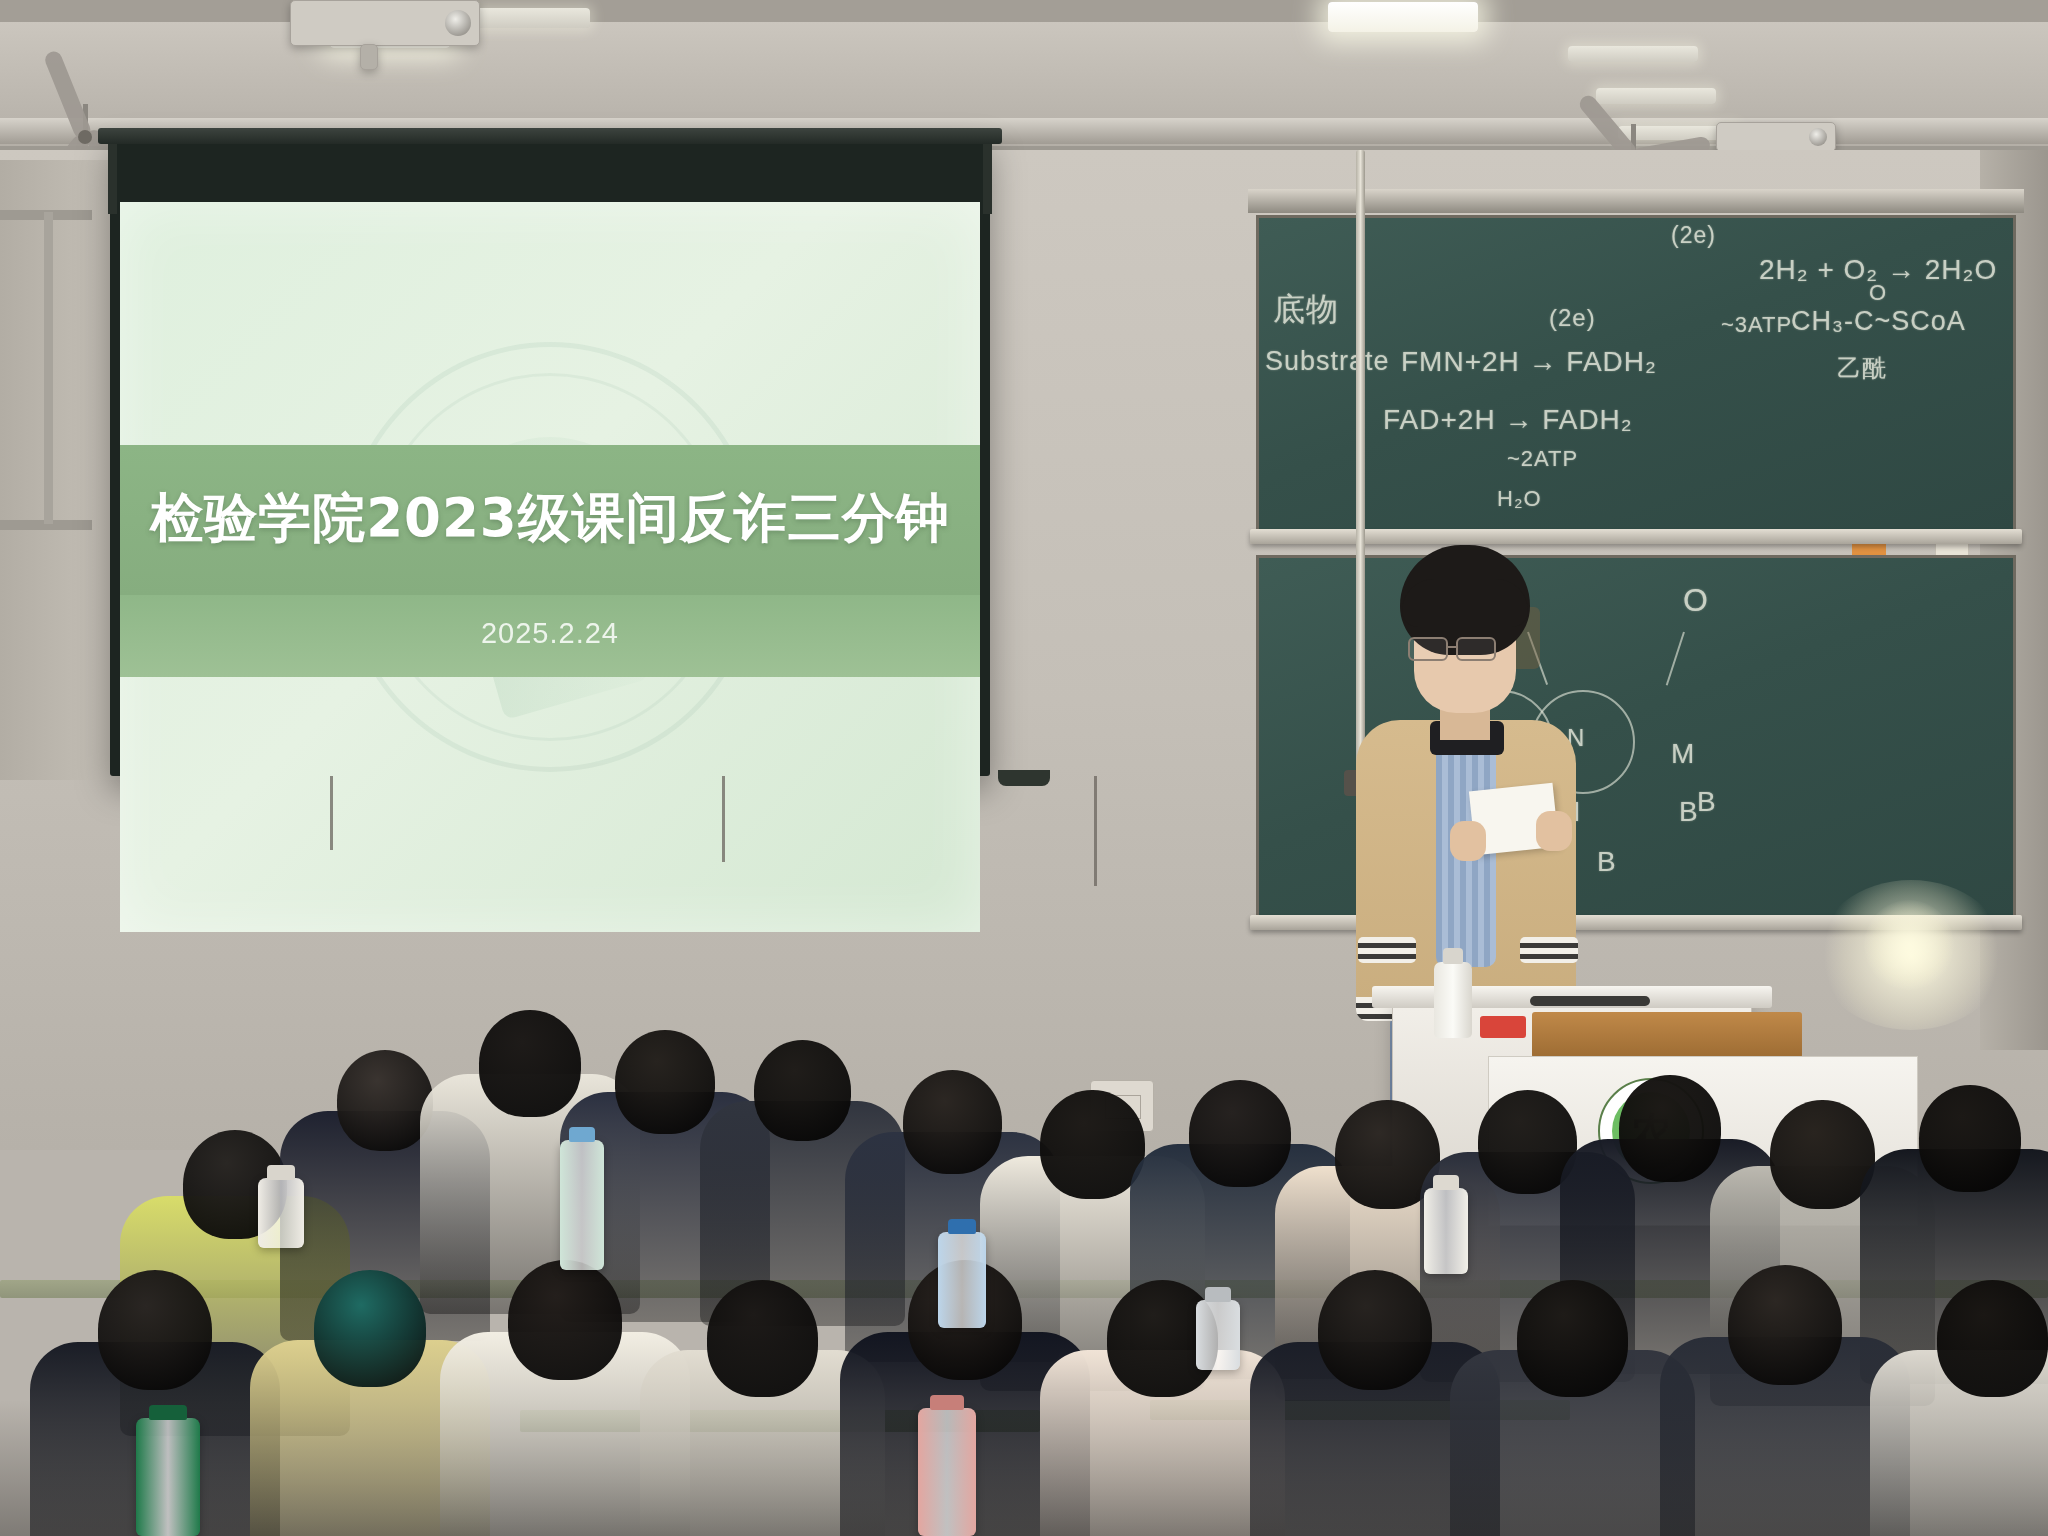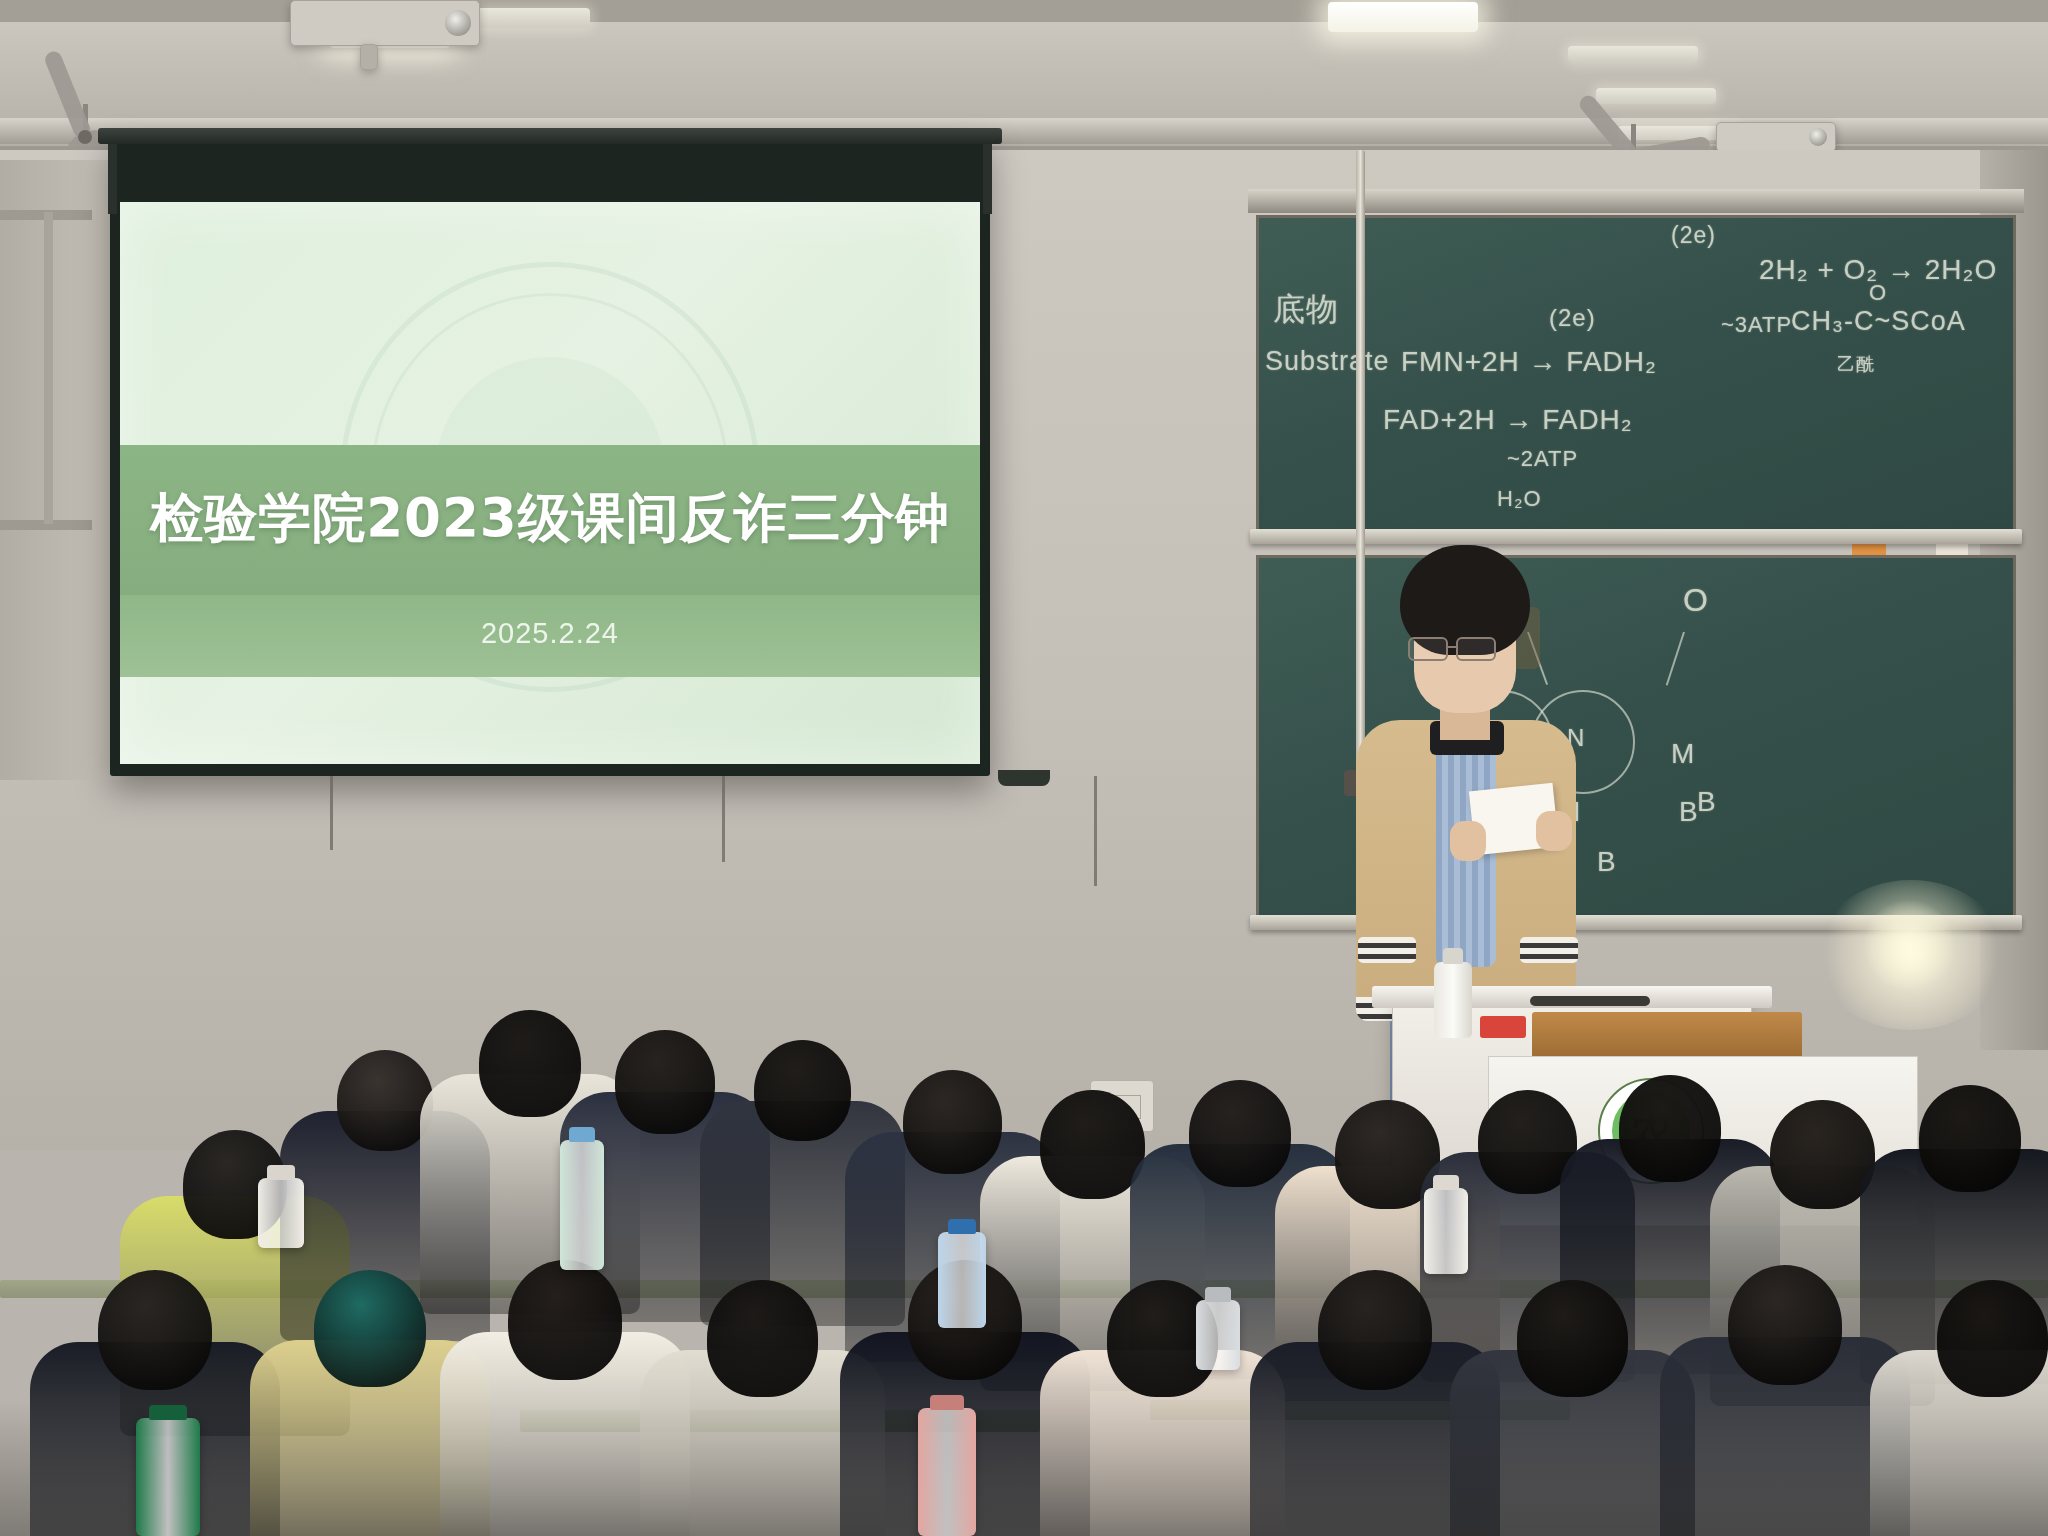--- a/index.html
+++ b/index.html
@@ -49,21 +49,21 @@
 
   
   .screen-frame { position:absolute; left:110px; top:136px; width:880px; height:640px;
       background:#1d2521; border-radius:3px;
       box-shadow:0 14px 34px rgba(0,0,0,.35); }
   .screen-frame .rolltop { position:absolute; left:-12px; top:-8px; width:904px; height:16px;
       background:linear-gradient(#3d443f,#232a26); border-radius:3px; }
   .screen-frame .arm { position:absolute; width:9px; height:70px;
       background:#2a312c; }
 
-  .slide { position:absolute; left:10px; top:66px; width:860px; height:562px;
+  .slide { position:absolute; left:10px; top:66px; width:860px; height:730px;
       overflow:hidden;
       background:linear-gradient(135deg,#dff0de 0%,#e6f2e3 45%,#d4e8d2 100%);
       box-shadow:inset 0 0 60px rgba(255,255,255,.45);padding-left:6px; }
 
   .slide .emblem { position:absolute; left:50%; top:48%; width:420px; height:430px;
       margin-left:-210px; margin-top:-210px; border-radius:50%;
       border:5px solid rgba(150,185,165,.30);
       opacity:.55; }
   .slide .emblem:after { content:""; position:absolute; left:26px; top:26px;
       right:26px; bottom:26px; border-radius:50%;
@@ -306,21 +306,21 @@
 
     <div class="bb bb-top">
       <span class="chalk" style="left:14px;top:70px;font-size:32px;">底物</span>
       <span class="chalk" style="left:6px;top:128px;font-size:27px;">Substrate</span>
       <span class="chalk" style="left:290px;top:86px;font-size:24px;">(2e)</span>
       <span class="chalk" style="left:412px;top:4px;font-size:23px;">(2e)</span>
       <span class="chalk" style="left:500px;top:36px;font-size:28px;">2H₂ + O₂ → 2H₂O</span>
       <span class="chalk" style="left:462px;top:94px;font-size:22px;">~3ATP</span>
       <span class="chalk" style="left:610px;top:62px;font-size:22px;">O</span>
       <span class="chalk" style="left:532px;top:88px;font-size:27px;">CH₃-C~SCoA</span>
-      <span class="chalk" style="left:578px;top:134px;font-size:18px;text-align:right;">乙酰</span>
+      <span class="chalk" style="left:578px;top:134px;font-size:24px;text-align:right;">乙酰</span>
       <span class="chalk" style="left:142px;top:128px;font-size:28px;">FMN+2H → FADH₂</span>
       <span class="chalk" style="left:124px;top:186px;font-size:28px;">FAD+2H → FADH₂</span>
       <span class="chalk" style="left:248px;top:228px;font-size:22px;">~2ATP</span>
       <span class="chalk" style="left:238px;top:268px;font-size:22px;">H₂O</span>
     </div>
     <div class="bb-ledge bb-ledge-top"></div>
 
     <div class="bb bb-bot">
       <span class="chalk" style="left:160px;top:34px;font-size:30px;">M</span>
       <span class="chalk" style="left:232px;top:24px;font-size:32px;">O</span>

